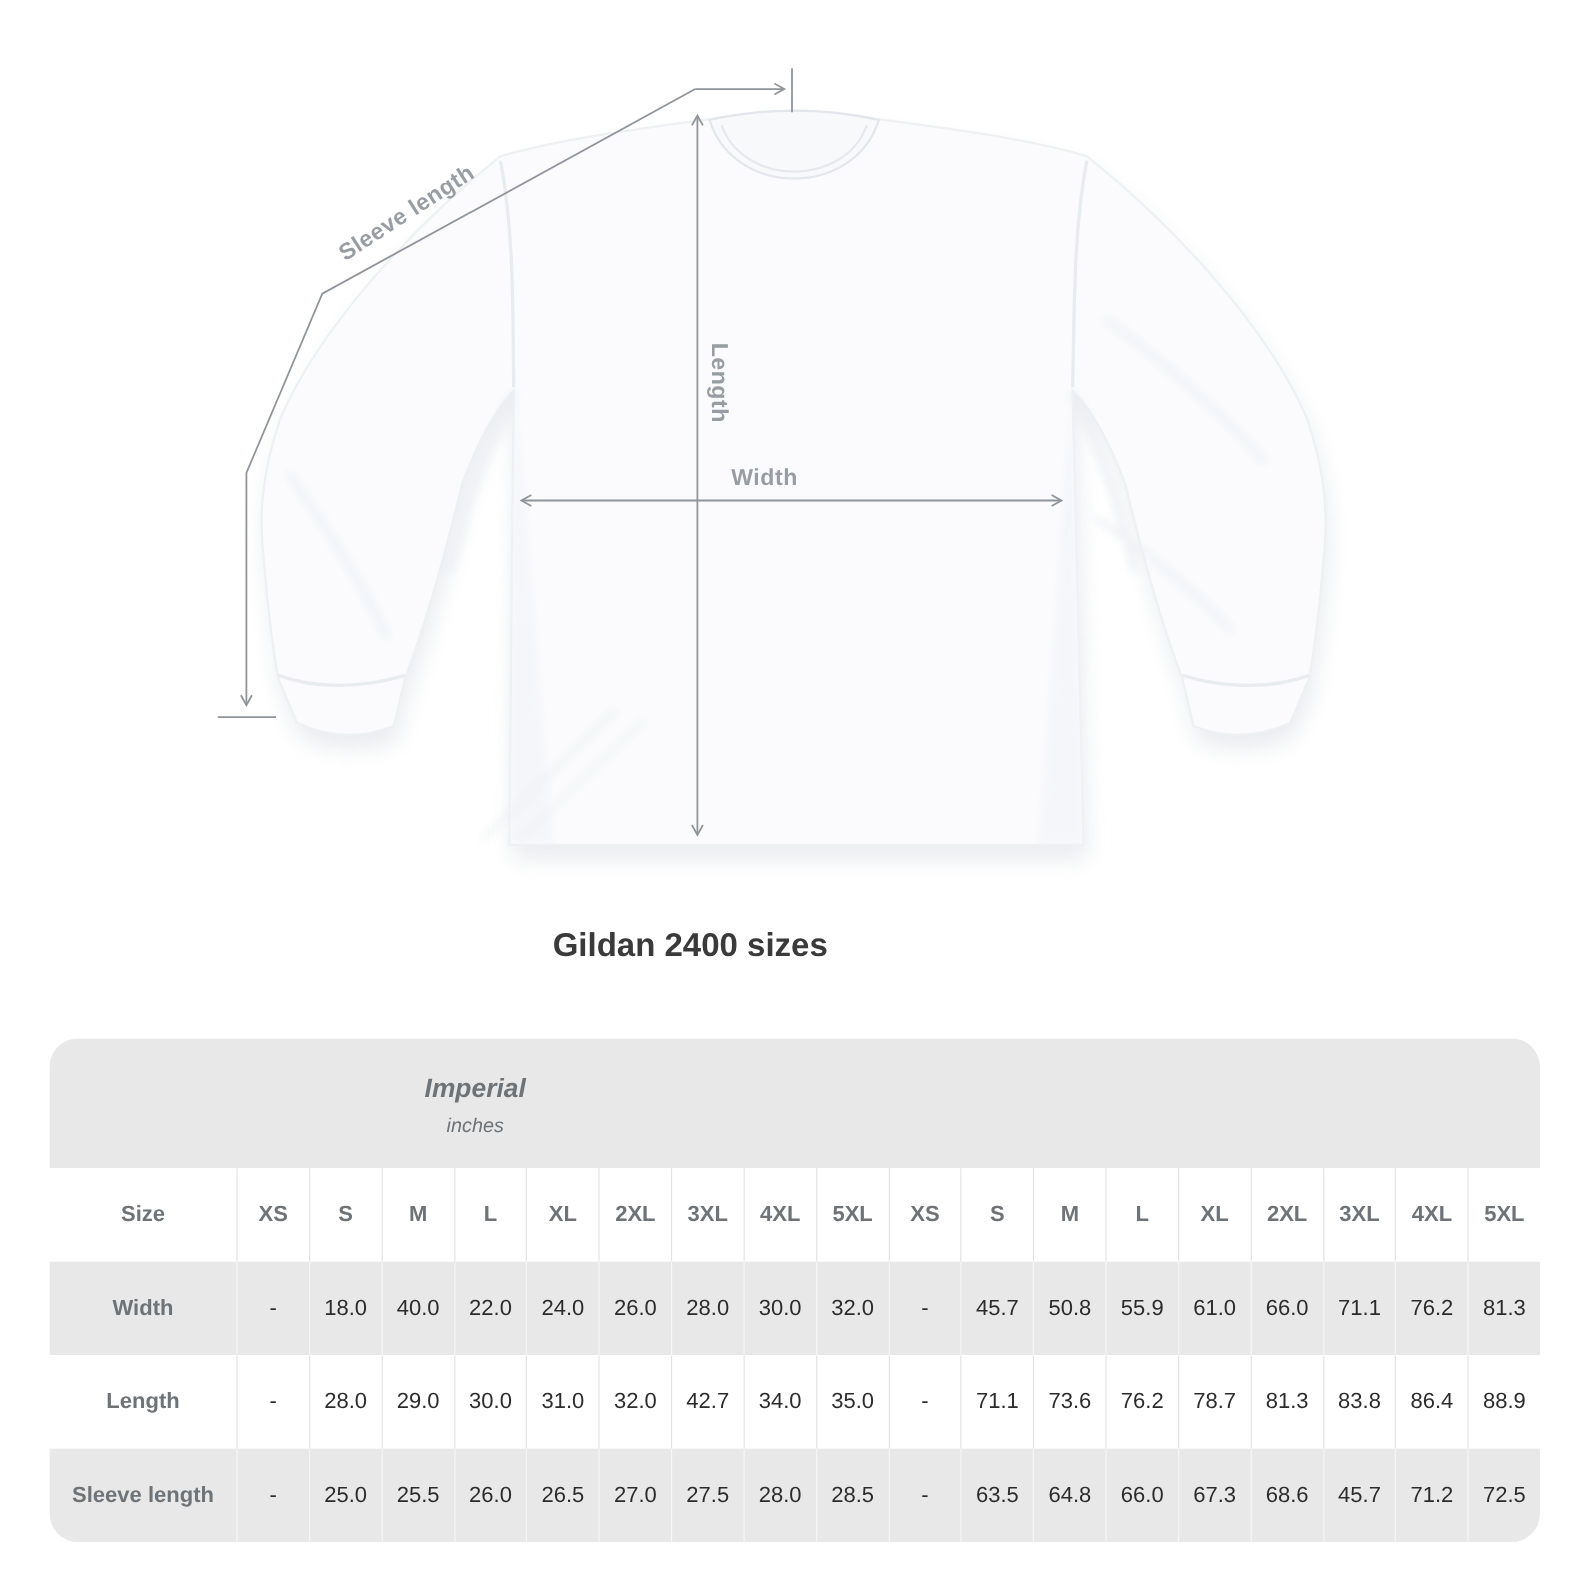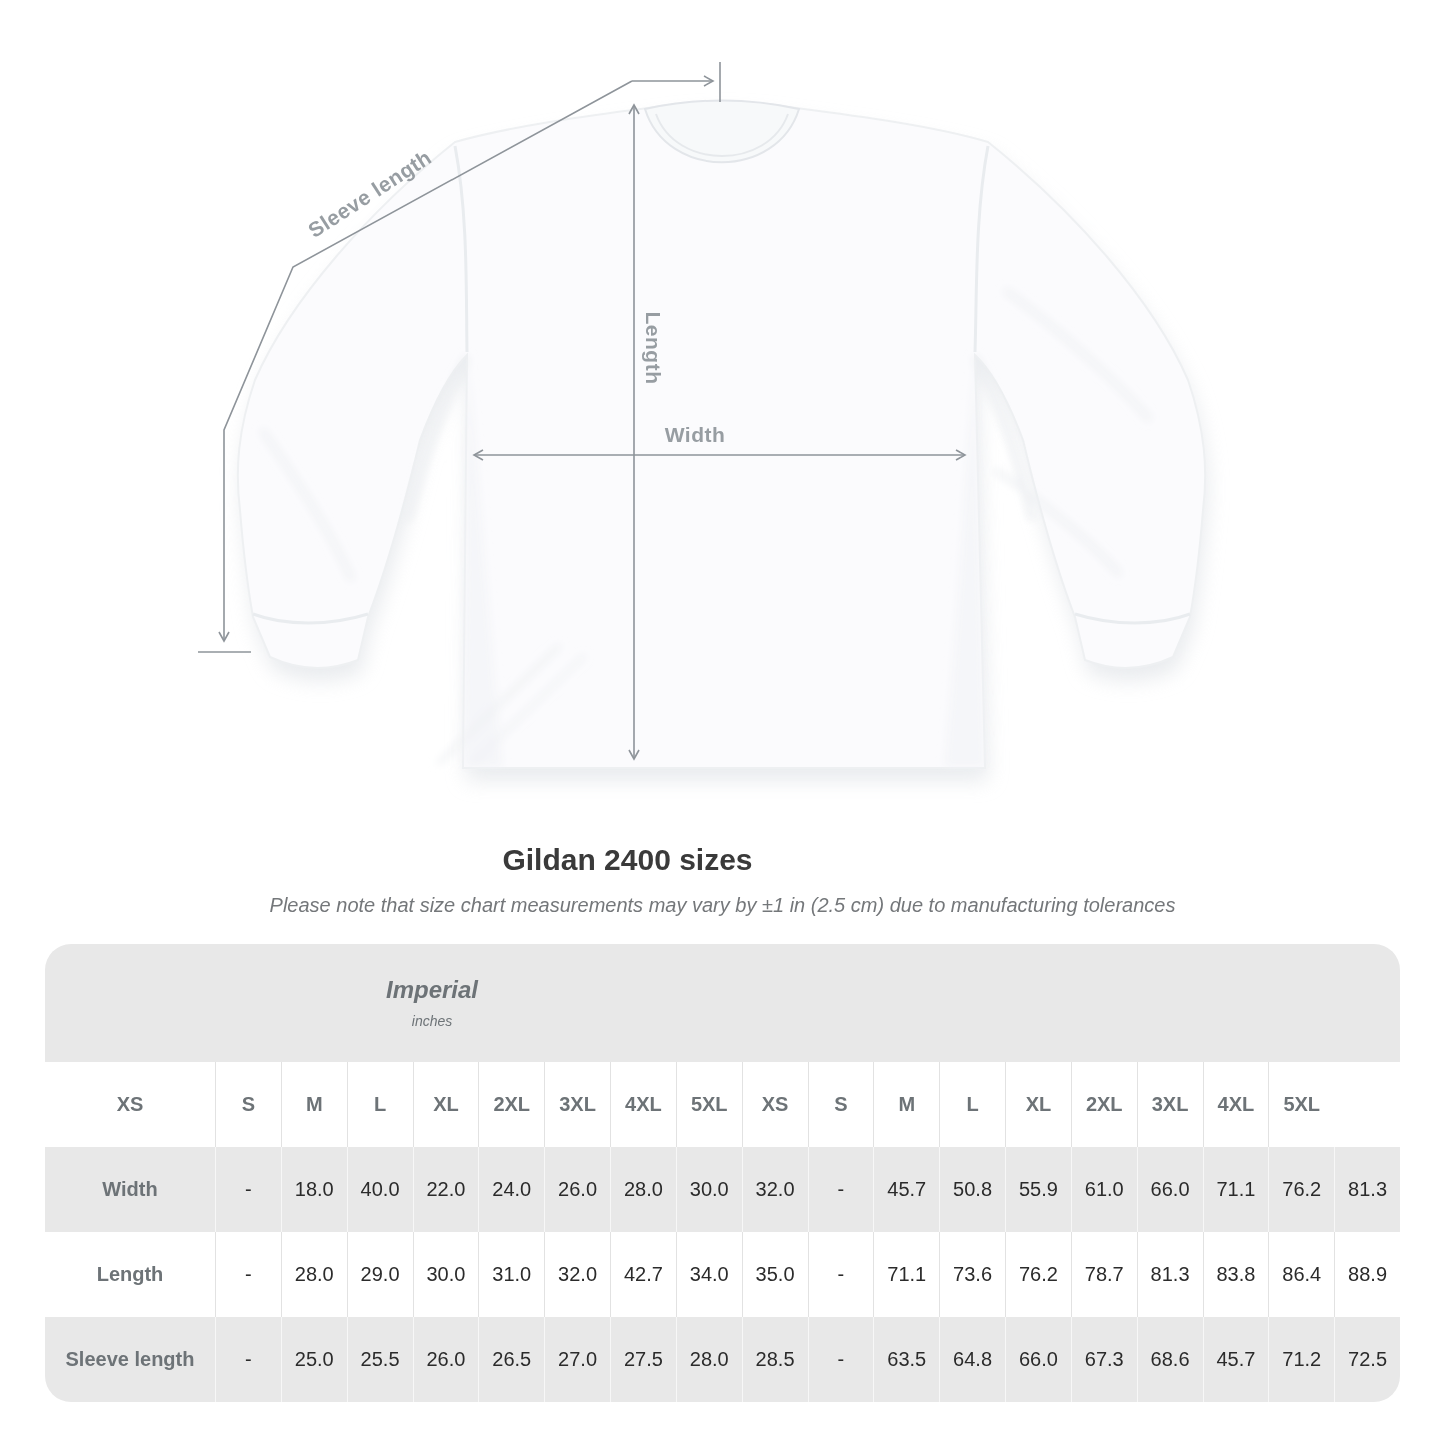--- a/index.html
+++ b/index.html
@@ -22,21 +22,21 @@
             font-style:italic;font-size:20px;color:var(--note-text,#74777a);}
 
   
   .size-table{position:absolute;left:45px;top:944px;width:1355px;border-radius:26px;
               overflow:hidden;background:#fff;}
   .band{display:flex;height:118px;background:var(--band-bg,#e8e8e8);}
   .band-sec{box-sizing:border-box;padding-top:32px;text-align:center;}
   .band-sec.imperial{width:762px;padding-left:12px;}
   .band-sec.metric{flex:1;}
   .band-name{font-size:24px;font-weight:700;font-style:italic;color:var(--label-text,#6d7377);}
-  .band-unit{margin-top:9px;font-size:14px;font-style:italic;color:var(--label-text,#6d7377);text-align:center;}
+  .band-unit{margin-top:9px;font-size:18px;font-style:italic;color:var(--label-text,#6d7377);text-align:center;}
 
   .trow{display:grid;grid-template-columns:170px repeat(18,1fr);height:85px;align-items:stretch;}
   .trow.white{background:#ffffff;}
   .trow.gray{background:var(--row-stripe,#e8e8e8);}
   .tcell{display:flex;align-items:center;justify-content:center;font-size:20px;}
   .trow > .tcell + .tcell{border-left:1px solid #e2e2e2;}
   .trow.gray > .tcell + .tcell{border-left-color:#f7f7f7;}
   .tcell.hd{font-weight:700;color:var(--label-text,#6d7377);}
   .tcell.val{font-weight:400;color:var(--data-text,#2b2b2b);}
 </style>
@@ -99,33 +99,33 @@
         <path d="M475,455 H964" marker-start="url(#ah)" marker-end="url(#ah)"></path>
       </g>
     </svg>
 
     <div class="mlabel sleeve-label">Sleeve length</div>
     <div class="mlabel length-label">Length</div>
     <div class="mlabel width-label">Width</div>
   </div>
 
   <h1 class="title">Gildan 2400 sizes</h1>
-  <div class="subtitle">Please note that size chart measurements may vary by ±1 in (2.5 cm) due to manufacturing tolerances</div>
 
   <div class="size-table">
     <div class="band">
       <div class="band-sec imperial">
         <div class="band-name">Imperial</div>
         <div class="band-unit">inches</div>
       </div>
       <div class="band-sec metric">
       </div>
     </div>
     <div id="grid">
         <div class="trow white">
+          <div class="tcell hd rowlab">Size</div>
           <div class="tcell hd">XS</div>
           <div class="tcell hd">S</div>
           <div class="tcell hd">M</div>
           <div class="tcell hd">L</div>
           <div class="tcell hd">XL</div>
           <div class="tcell hd">2XL</div>
           <div class="tcell hd">3XL</div>
           <div class="tcell hd">4XL</div>
           <div class="tcell hd">5XL</div>
           <div class="tcell hd">XS</div>

